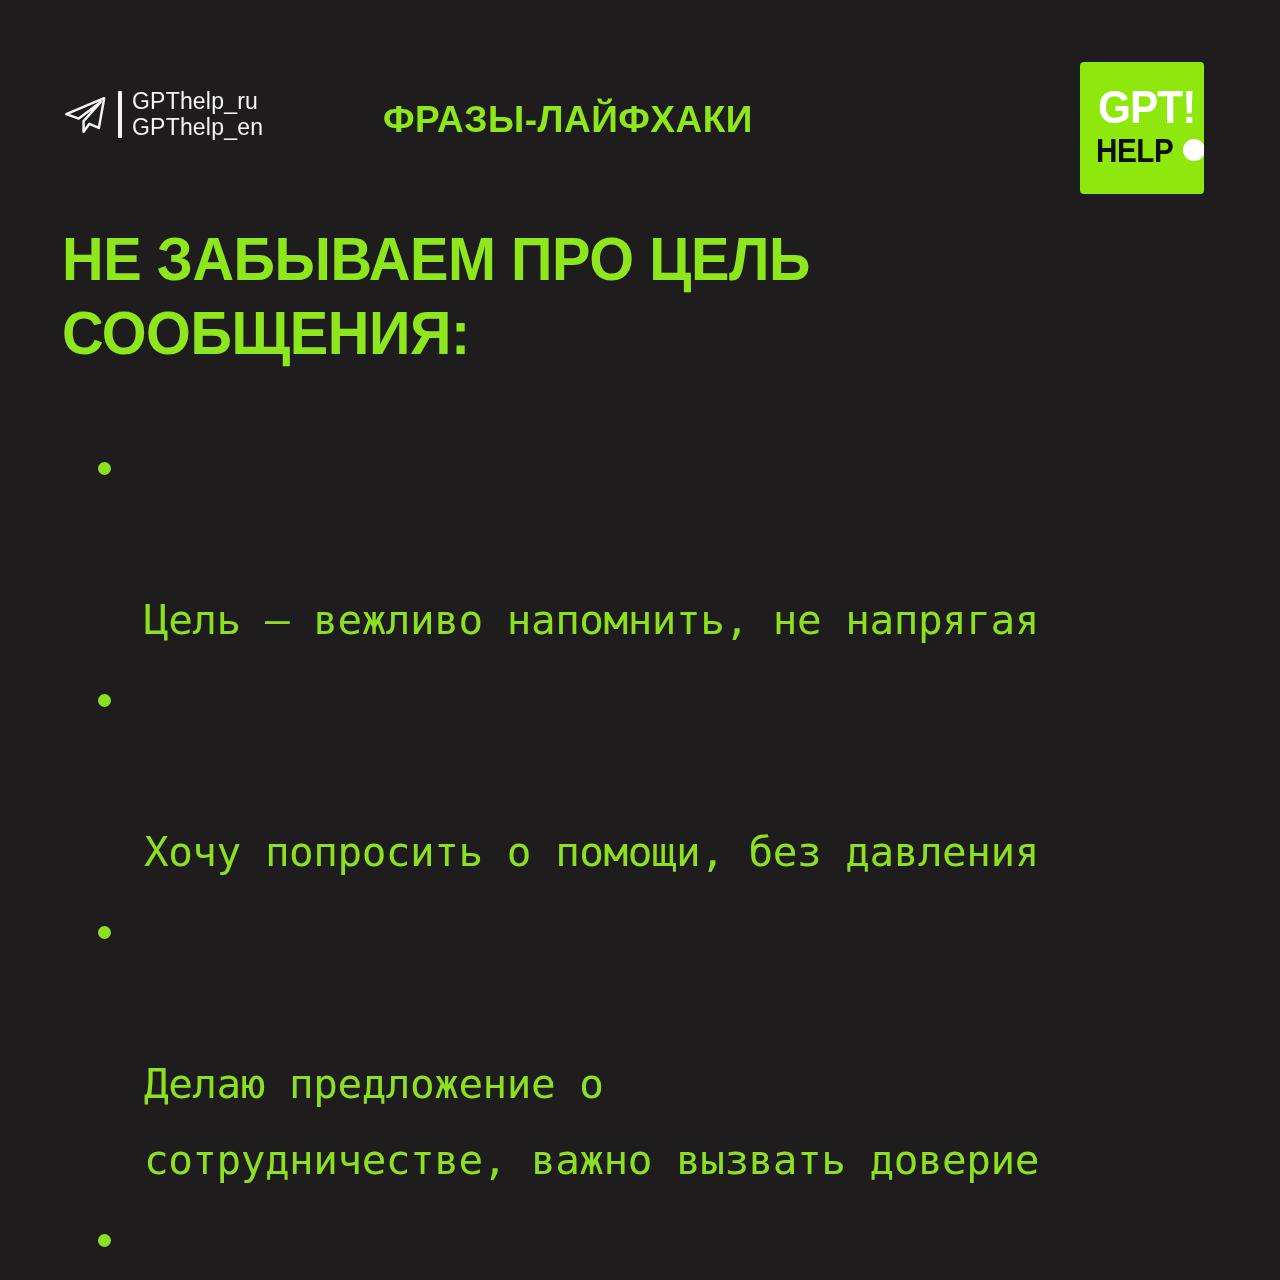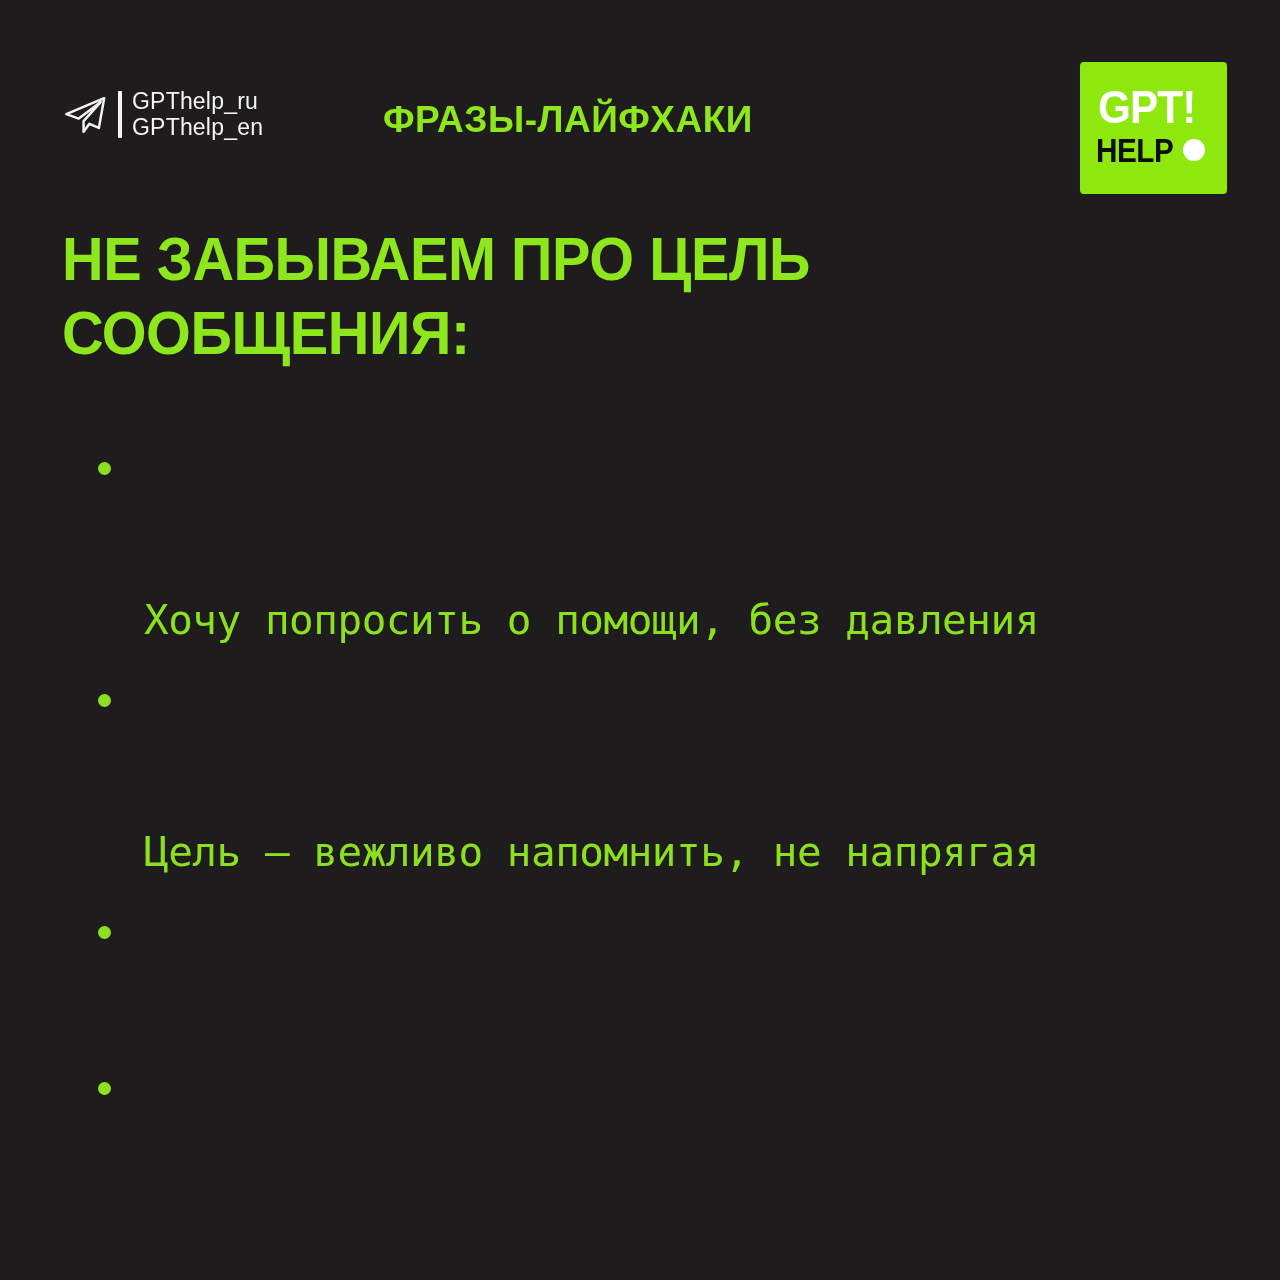--- a/index.html
+++ b/index.html
@@ -72,21 +72,21 @@
     font-weight: bold;
     letter-spacing: 0.5px;
     white-space: nowrap;
     text-align: center;
   }
 
   .logo-badge {
     position: absolute;
     left: 1080px;
     top: 62px;
-    width: 147px;
+    width: 124px;
     height: 132px;
     background: #8fe80d;
     border-radius: 4px;
     overflow: hidden;
   }
   .logo-gpt {
     position: absolute;
     left: 18px;
     top: 22px;
     color: #ffffff;
@@ -195,28 +195,30 @@
       <span class="logo-dot"></span>
     </div>
 
   </div>
 
   <div class="heading">НЕ ЗАБЫВАЕМ ПРО ЦЕЛЬ СООБЩЕНИЯ:</div>
 
   <ul class="bullets">
     <li class="bullet-item">
       <span class="bullet-dot"></span>
+      <span>Цель — вежливо напомнить, не напрягая</span>
+    </li>
+    <li class="bullet-item">
+      <span class="bullet-dot"></span>
       <span>Хочу попросить о помощи, без давления</span>
     </li>
     <li class="bullet-item">
       <span class="bullet-dot"></span>
-      <span>Цель — вежливо напомнить, не напрягая</span>
-    </li>
-    <li class="bullet-item">
-      <span class="bullet-dot"></span>
+      <span>Делаю предложение о
+сотрудничестве, важно вызвать доверие</span>
     </li>
     <li class="bullet-item">
       <span class="bullet-dot"></span>
       
     </li>
 
   </ul>
 
 </div>
 

